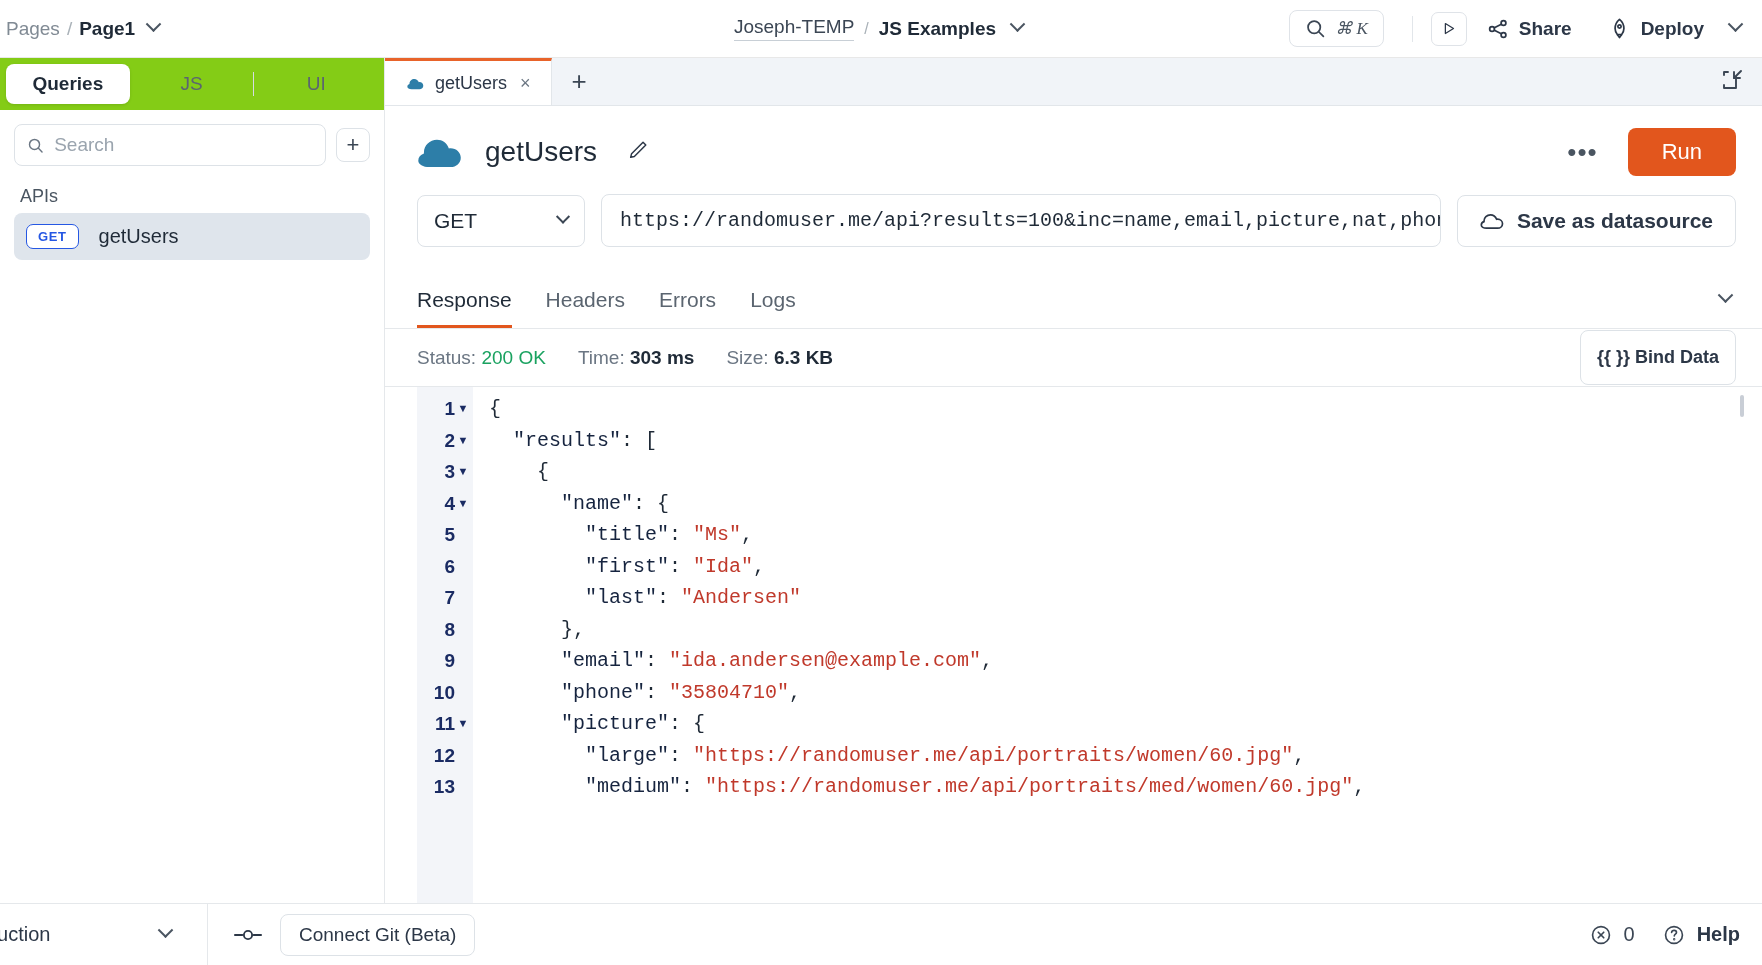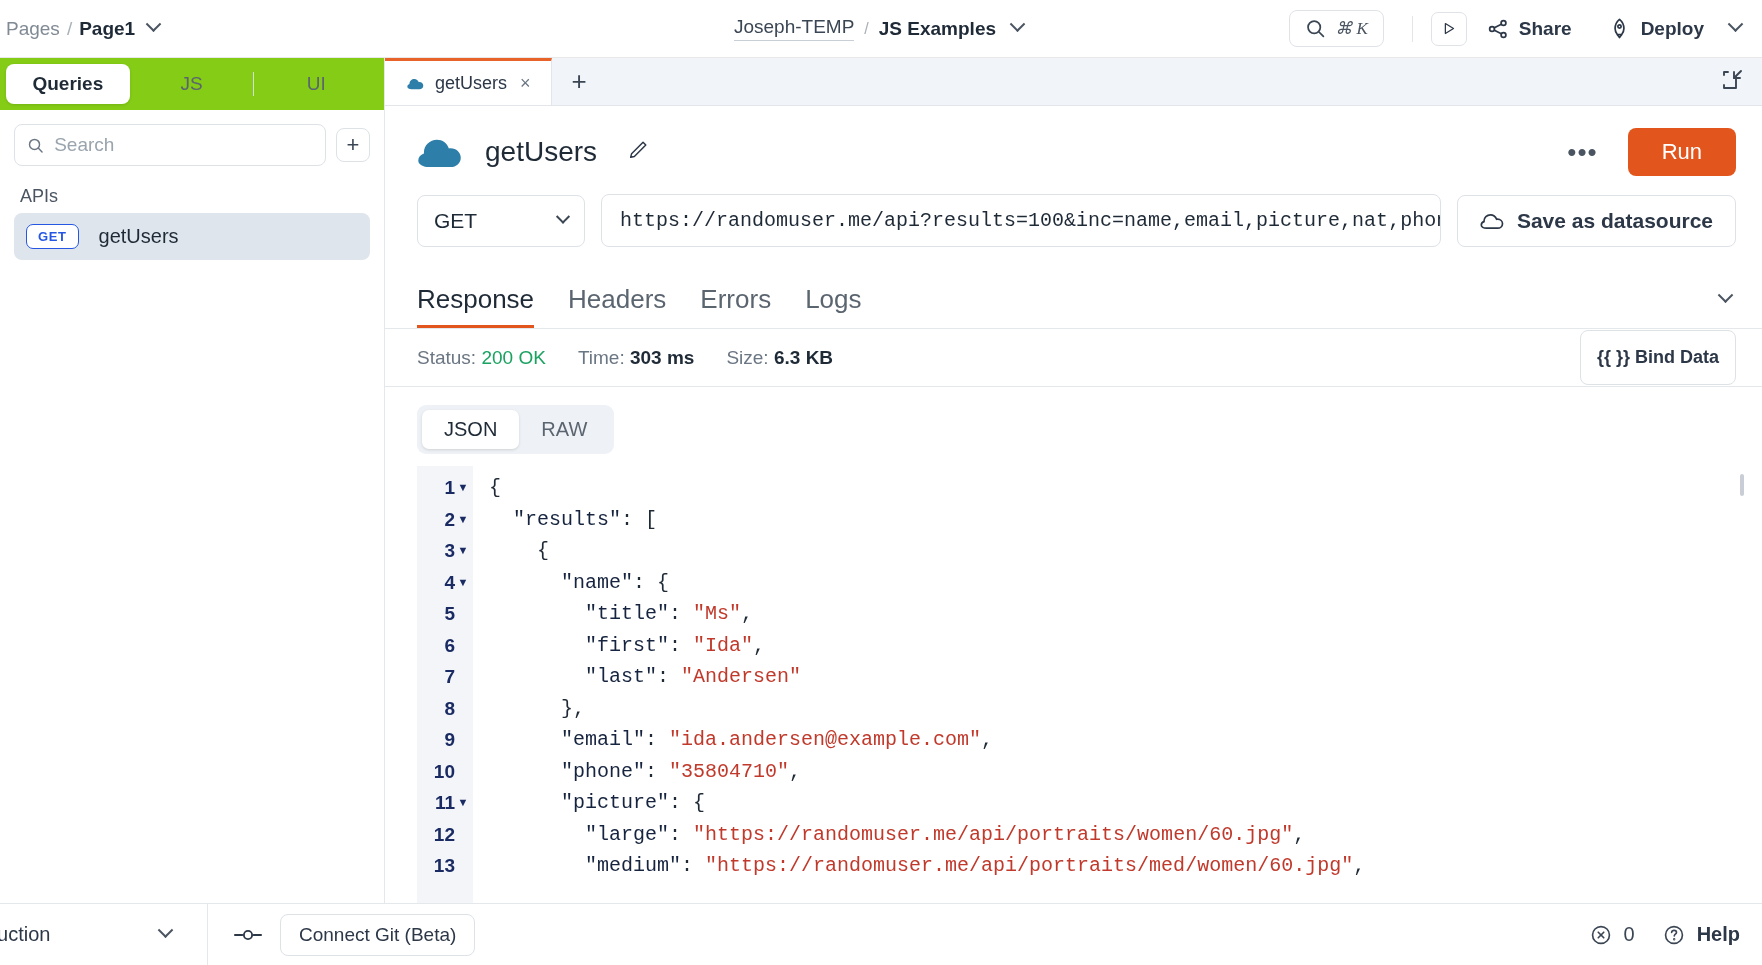--- a/index.html
+++ b/index.html
@@ -147,21 +147,21 @@
     display: flex; align-items: center; gap: 13px;
     border: 1px solid #dde2e7; border-radius: 8px; padding: 13px 22px;
     font-size: 21px; font-weight: 700; color: #2c3747; cursor: pointer; white-space: nowrap;
   }
 
   .resp-tabs {
     display: flex; align-items: center; gap: 34px;
     padding: 0 26px 0 32px; border-bottom: 1px solid #e5e8eb; height: 58px;
     position: relative;
   }
-  .rtab { font-size: 26px; color: #5b6570; cursor: pointer; height: 100%; display: flex; align-items: center; position: relative; }
+  .rtab { font-size: 21px; color: #5b6570; cursor: pointer; height: 100%; display: flex; align-items: center; position: relative; }
   .rtab.active { color: #1f2a37; font-weight: 400; }
   .rtab.active::after {
     content: ""; position: absolute; left: 0; right: 0; bottom: 0; height: 3px; background: #e2561d;
   }
   .resp-tabs .chev-btn { margin-left: auto; }
 
   .statusrow {
     display: flex; align-items: center; gap: 32px;
     padding: 0 26px 0 32px; height: 58px; border-bottom: 1px solid #e5e8eb;
     font-size: 19px;
@@ -389,26 +389,20 @@
         <span><span class="st-label">Time:</span>
           <span class="st-val">303 ms</span></span>
         <span><span class="st-label">Size:</span>
           <span class="st-val">6.3 KB</span></span>
         <div class="bind-btn">
           <span>{{ }}</span>
           <span>Bind Data</span>
         </div>
       </div>
 
-      <div class="viewrow">
-        <div class="view-seg">
-          <div class="vseg active">JSON</div>
-          <div class="vseg">RAW</div>
-        </div>
-      </div>
 
       <div class="code-wrap">
         <div class="code-inner">
           <div class="gutter" id="gutter">
               <div class="gline">
                 <span>1</span>
                 <span class="fold">▼</span>
               </div>
               <div class="gline">
                 <span>2</span>

